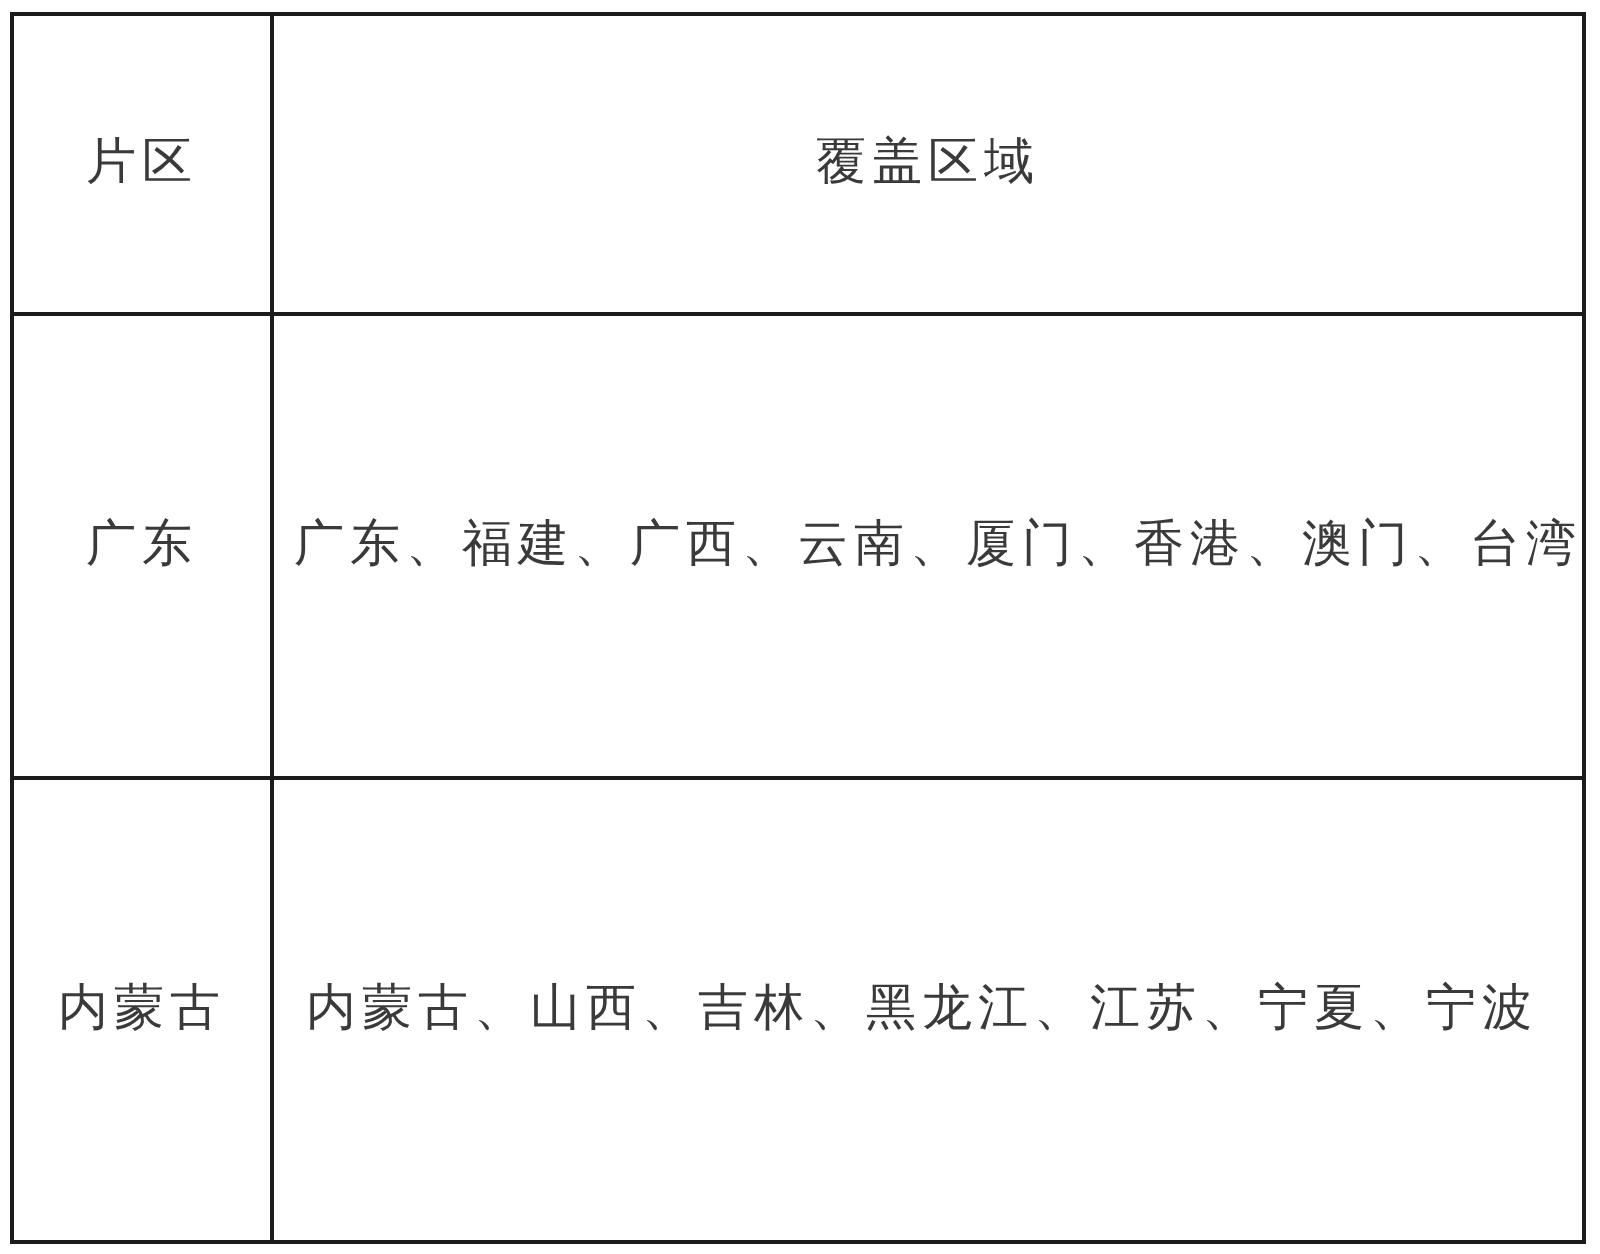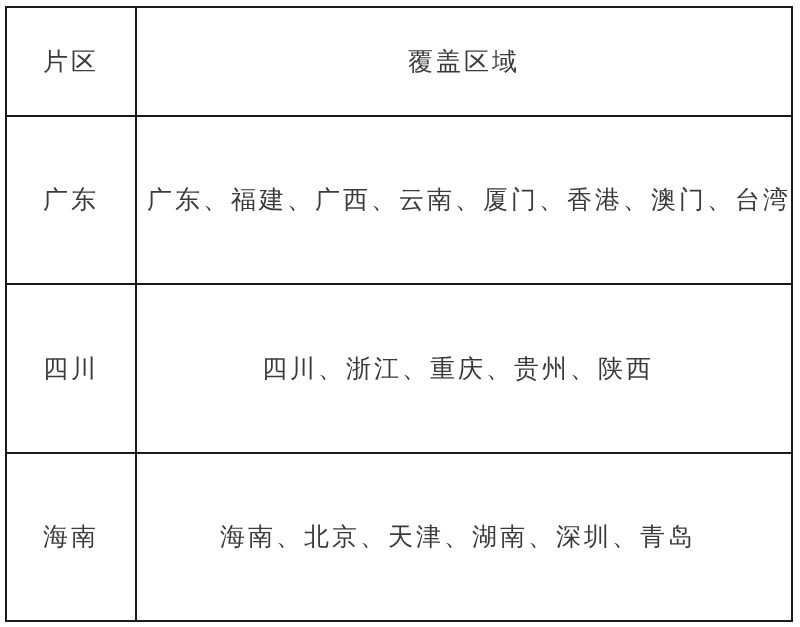--- a/index.html
+++ b/index.html
@@ -36,21 +36,21 @@
     white-space: nowrap;
   }
   tr.header-row { height: 60px; }
   tr.data-row { height: 93px; }
   td.region-cell, th.header-cell {
     text-align: center;
     vertical-align: middle;
     padding: 0;
   }
   td.coverage-cell {
-    text-align: center;
+    text-align: right;
     vertical-align: middle;
     padding: 0 22px 0 10px;
   }
 </style>
 </head>
 <body>
 
 <div class="page">
   <table class="region-table">
     <colgroup>
@@ -60,22 +60,18 @@
     <tbody>
       <tr class="header-row">
         <th class="header-cell">片区</th>
         <th class="header-cell">覆盖区域</th>
       </tr>
       <tr class="data-row">
         <td class="region-cell">广东</td>
         <td class="coverage-cell">广东、福建、广西、云南、厦门、香港、澳门、台湾</td>
       </tr>
       <tr class="data-row">
-        <td class="region-cell">四川</td>
-        <td class="coverage-cell">四川、浙江、重庆、贵州、陕西</td>
-      </tr>
-      <tr class="data-row">
-        <td class="region-cell">海南</td>
-        <td class="coverage-cell">海南、北京、天津、湖南、深圳、青岛</td>
+        <td class="region-cell">内蒙古</td>
+        <td class="coverage-cell">内蒙古、山西、吉林、黑龙江、江苏、宁夏、宁波</td>
       </tr>
     </tbody>
   </table>
 </div>
 
 </body></html>

